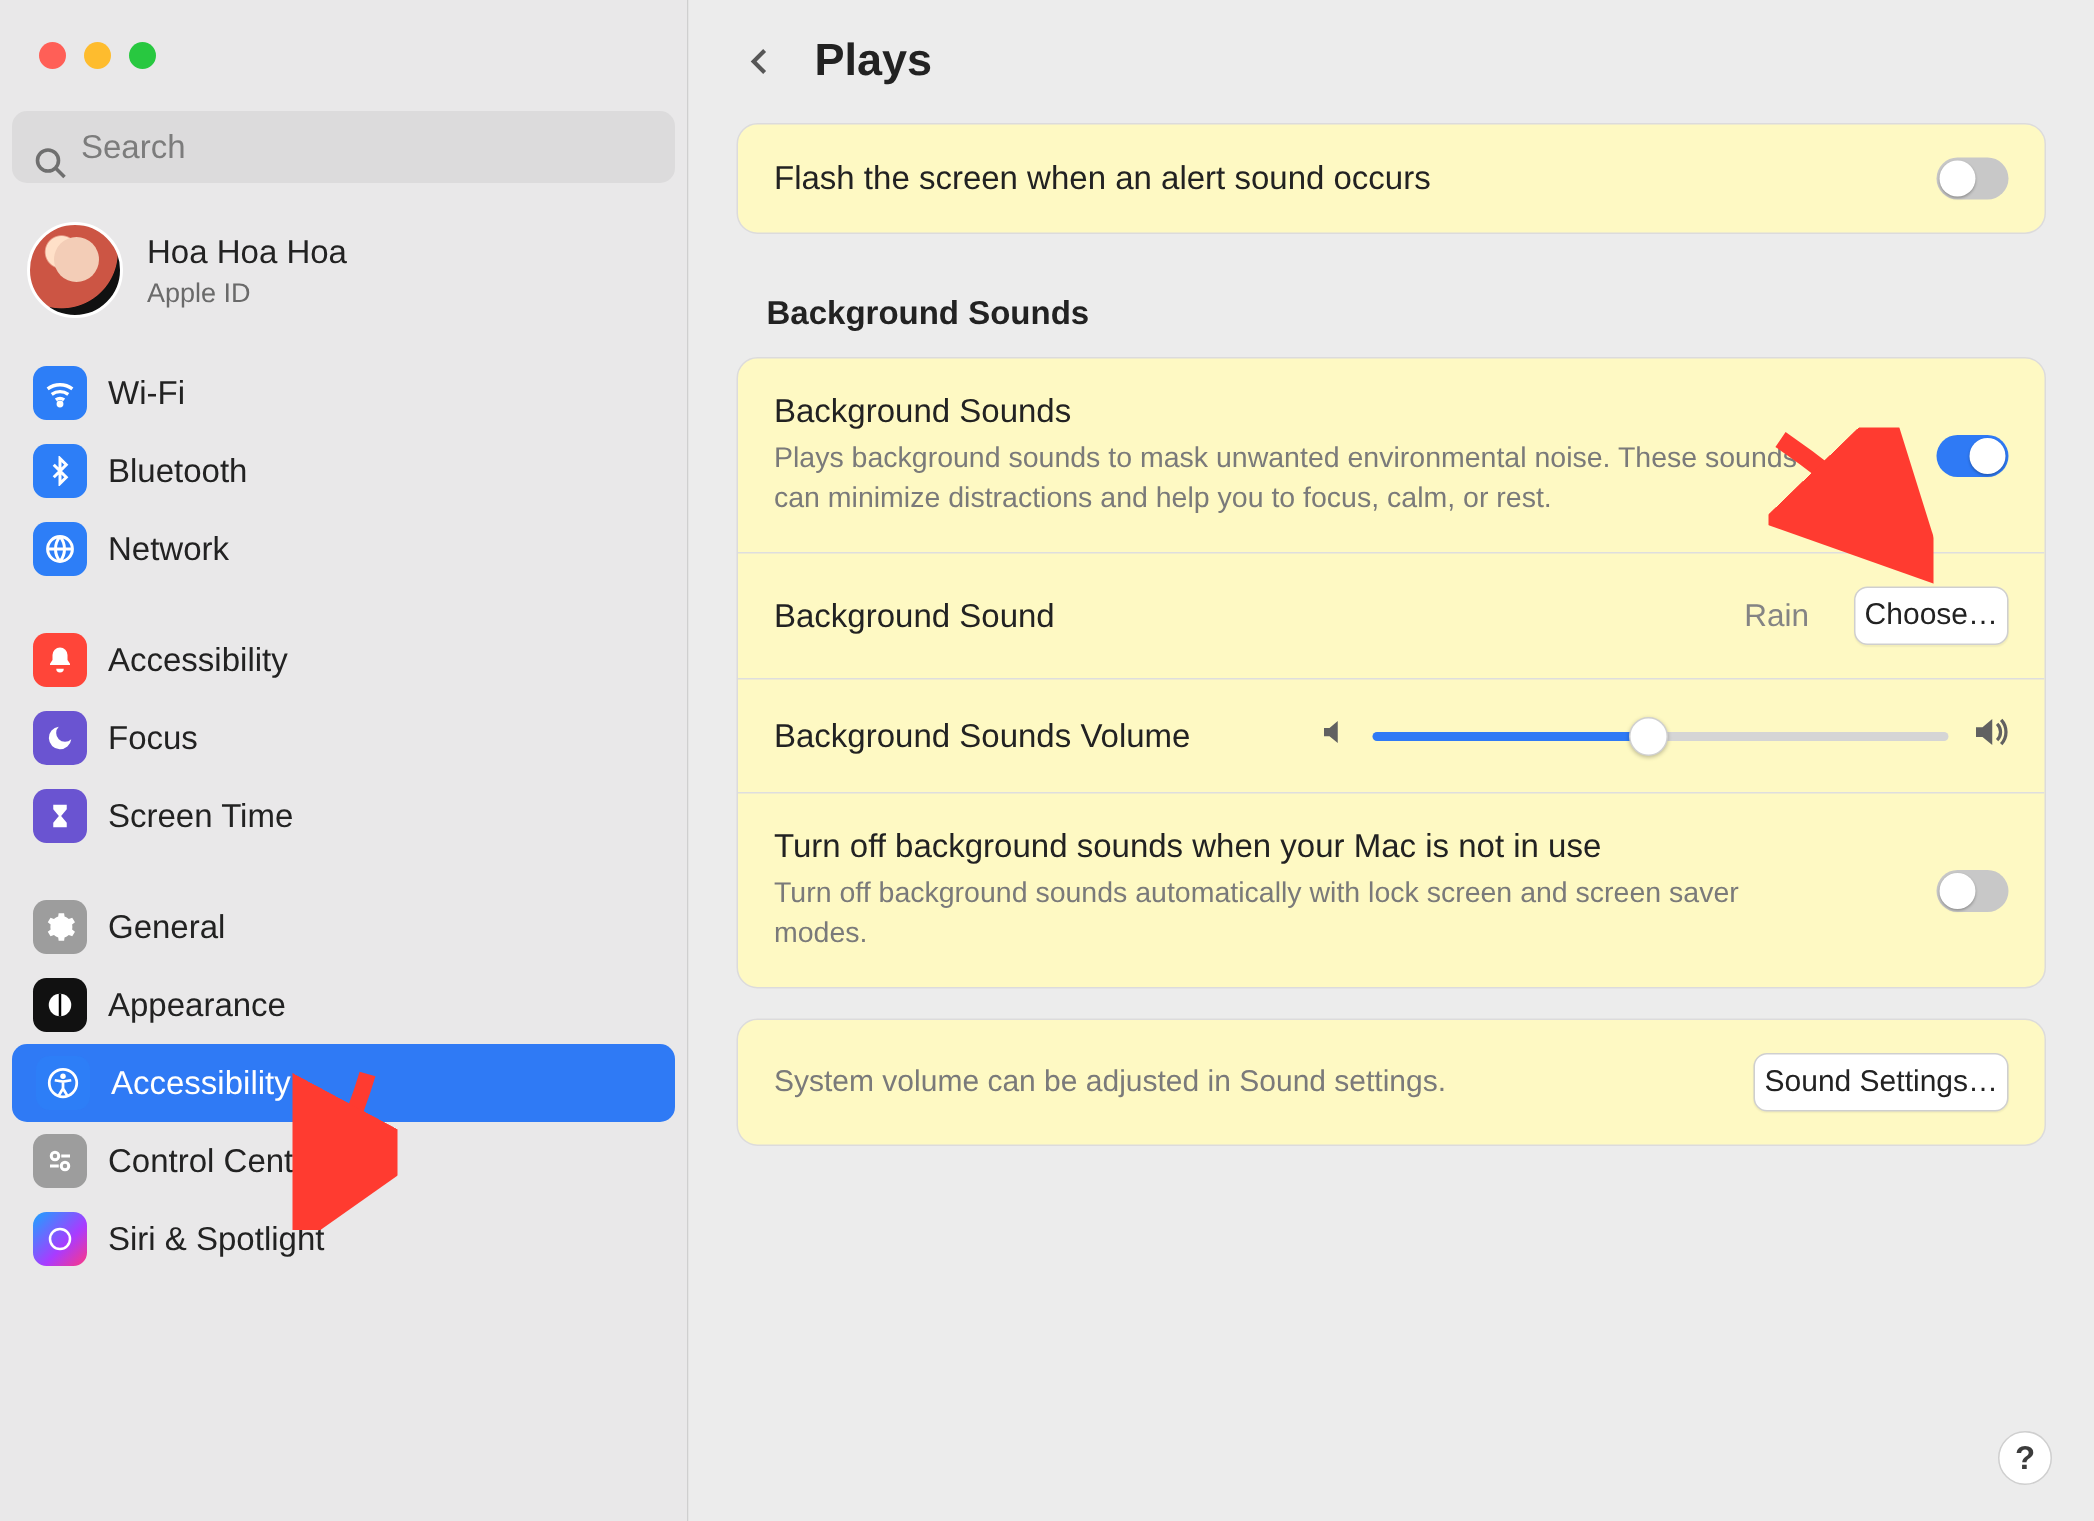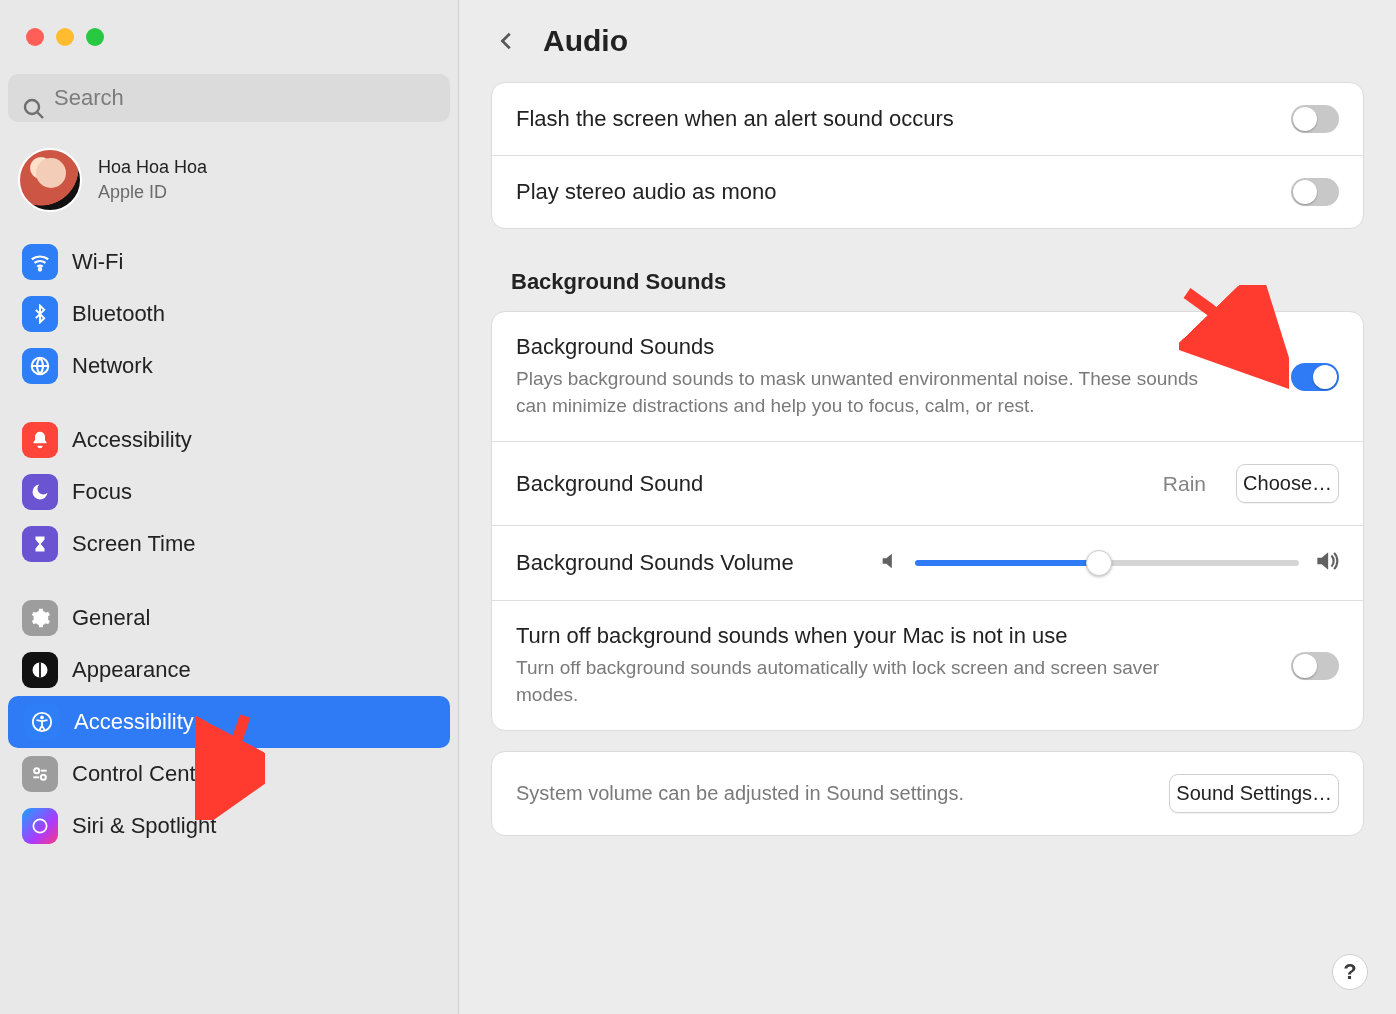--- a/index.html
+++ b/index.html
@@ -65,21 +65,21 @@
   background: radial-gradient(circle at 35% 30%, #ffe0c8 0 18%, #c54 20% 65%, #111 66% 100%);
   border: 2px solid #fff;
   position: relative;
   overflow: hidden;
 }
 .avatar::after{
   content:"";
   position:absolute;left:16px;top:8px;width:30px;height:30px;border-radius:50%;
   background:#f3cdb7;
 }
-.acc-name { font-size: 18px; font-weight: 500; color: #222; }
+.acc-name { font-size: 22px; font-weight: 500; color: #222; }
 .acc-sub { font-size: 18px; color: #6a6a6a; margin-top: 4px; }
 
 .sb-list { padding: 6px 0 10px 0; text-align: right; }
 .sb-group-gap { height: 22px; }
 .sb-item {
   display: flex;
   align-items: center;
   gap: 14px;
   padding: 8px 14px;
   margin: 0 8px;
@@ -126,21 +126,21 @@
 }
 .back-btn {
   width: 32px; height: 32px;
   display:flex;align-items:center;justify-content:center;
   color:#575757;
   cursor: pointer;
 }
 .page-title { font-size: 30px; font-weight: 700; color:#222; }
 
 .panel {
-  background: #ffffff;
+  background: #fef9c3;
   border: 1px solid #dcdbdc;
   border-radius: 14px;
   overflow: hidden;
 }
 .row {
   padding: 22px 24px;
   border-bottom: 1px solid #dedede;
   display: flex;
   align-items: center;
   gap: 20px;
@@ -352,35 +352,27 @@
     </div>
   </aside>
 
   <main class="main">
     <div class="header">
       <div class="back-btn">
         <svg width="22" height="22" viewBox="0 0 24 24" fill="none" stroke="currentColor" stroke-width="3">
             <polyline points="15 4 7 12 15 20"></polyline>
           </svg>
       </div>
-      <div class="page-title">Audio</div>
+      <div class="page-title">Plays</div>
     </div>
 
     <div class="panel">
       <div class="row">
         <div class="label-col">
           <div class="title">Flash the screen when an alert sound occurs</div>
-        </div>
-        <div class="toggle">
-            <div class="knob"></div>
-          </div>
-      </div>
-      <div class="row">
-        <div class="label-col">
-          <div class="title">Play stereo audio as mono</div>
         </div>
         <div class="toggle">
             <div class="knob"></div>
           </div>
       </div>
     </div>
 
     <div class="section-title">Background Sounds</div>
 
     <div class="panel">

